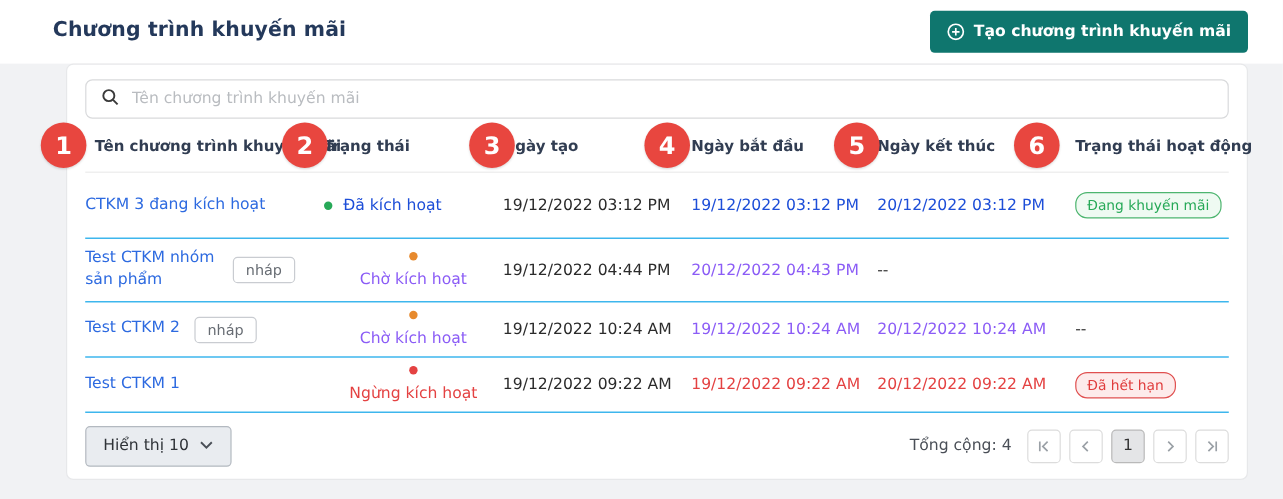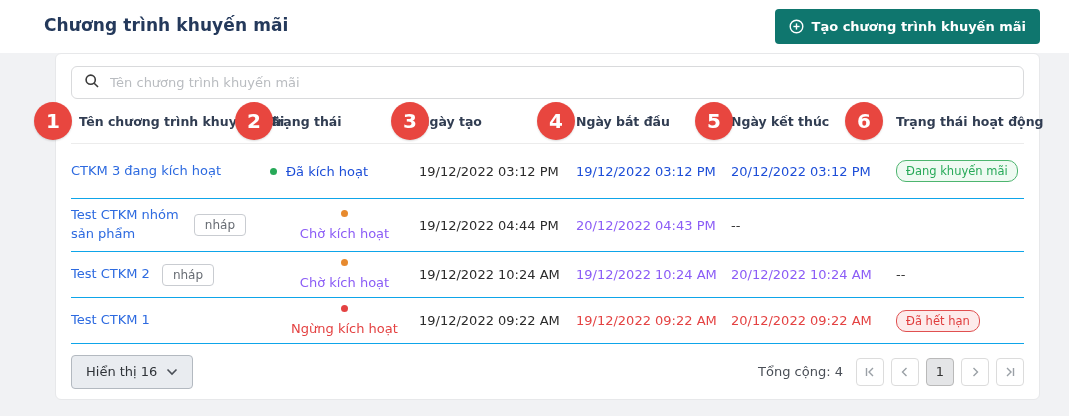--- a/index.html
+++ b/index.html
@@ -209,21 +209,21 @@
       <div class="date-created">19/12/2022 09:22 AM</div>
       <div class="red">19/12/2022 09:22 AM</div>
       <div class="red">20/12/2022 09:22 AM</div>
       <div><span class="pill expired">Đã hết hạn</span></div>
     </div>
 
   </div>
 
   <div class="tfoot">
     <button class="pagesize-btn">
-      <span>Hiển thị 16</span>
+      <span>Hiển thị 10</span>
       <span>
         <svg width="12" height="8" viewBox="0 0 12 8" fill="none" stroke="#4a4f57" stroke-width="1.6">
           <polyline points="1.5,1.5 6,6 10.5,1.5"></polyline>
         </svg>
       </span>
     </button>
     <div class="pager">
       <span class="total-label">Tổng cộng: 4</span>
       <button class="pg-btn">
         <span>

